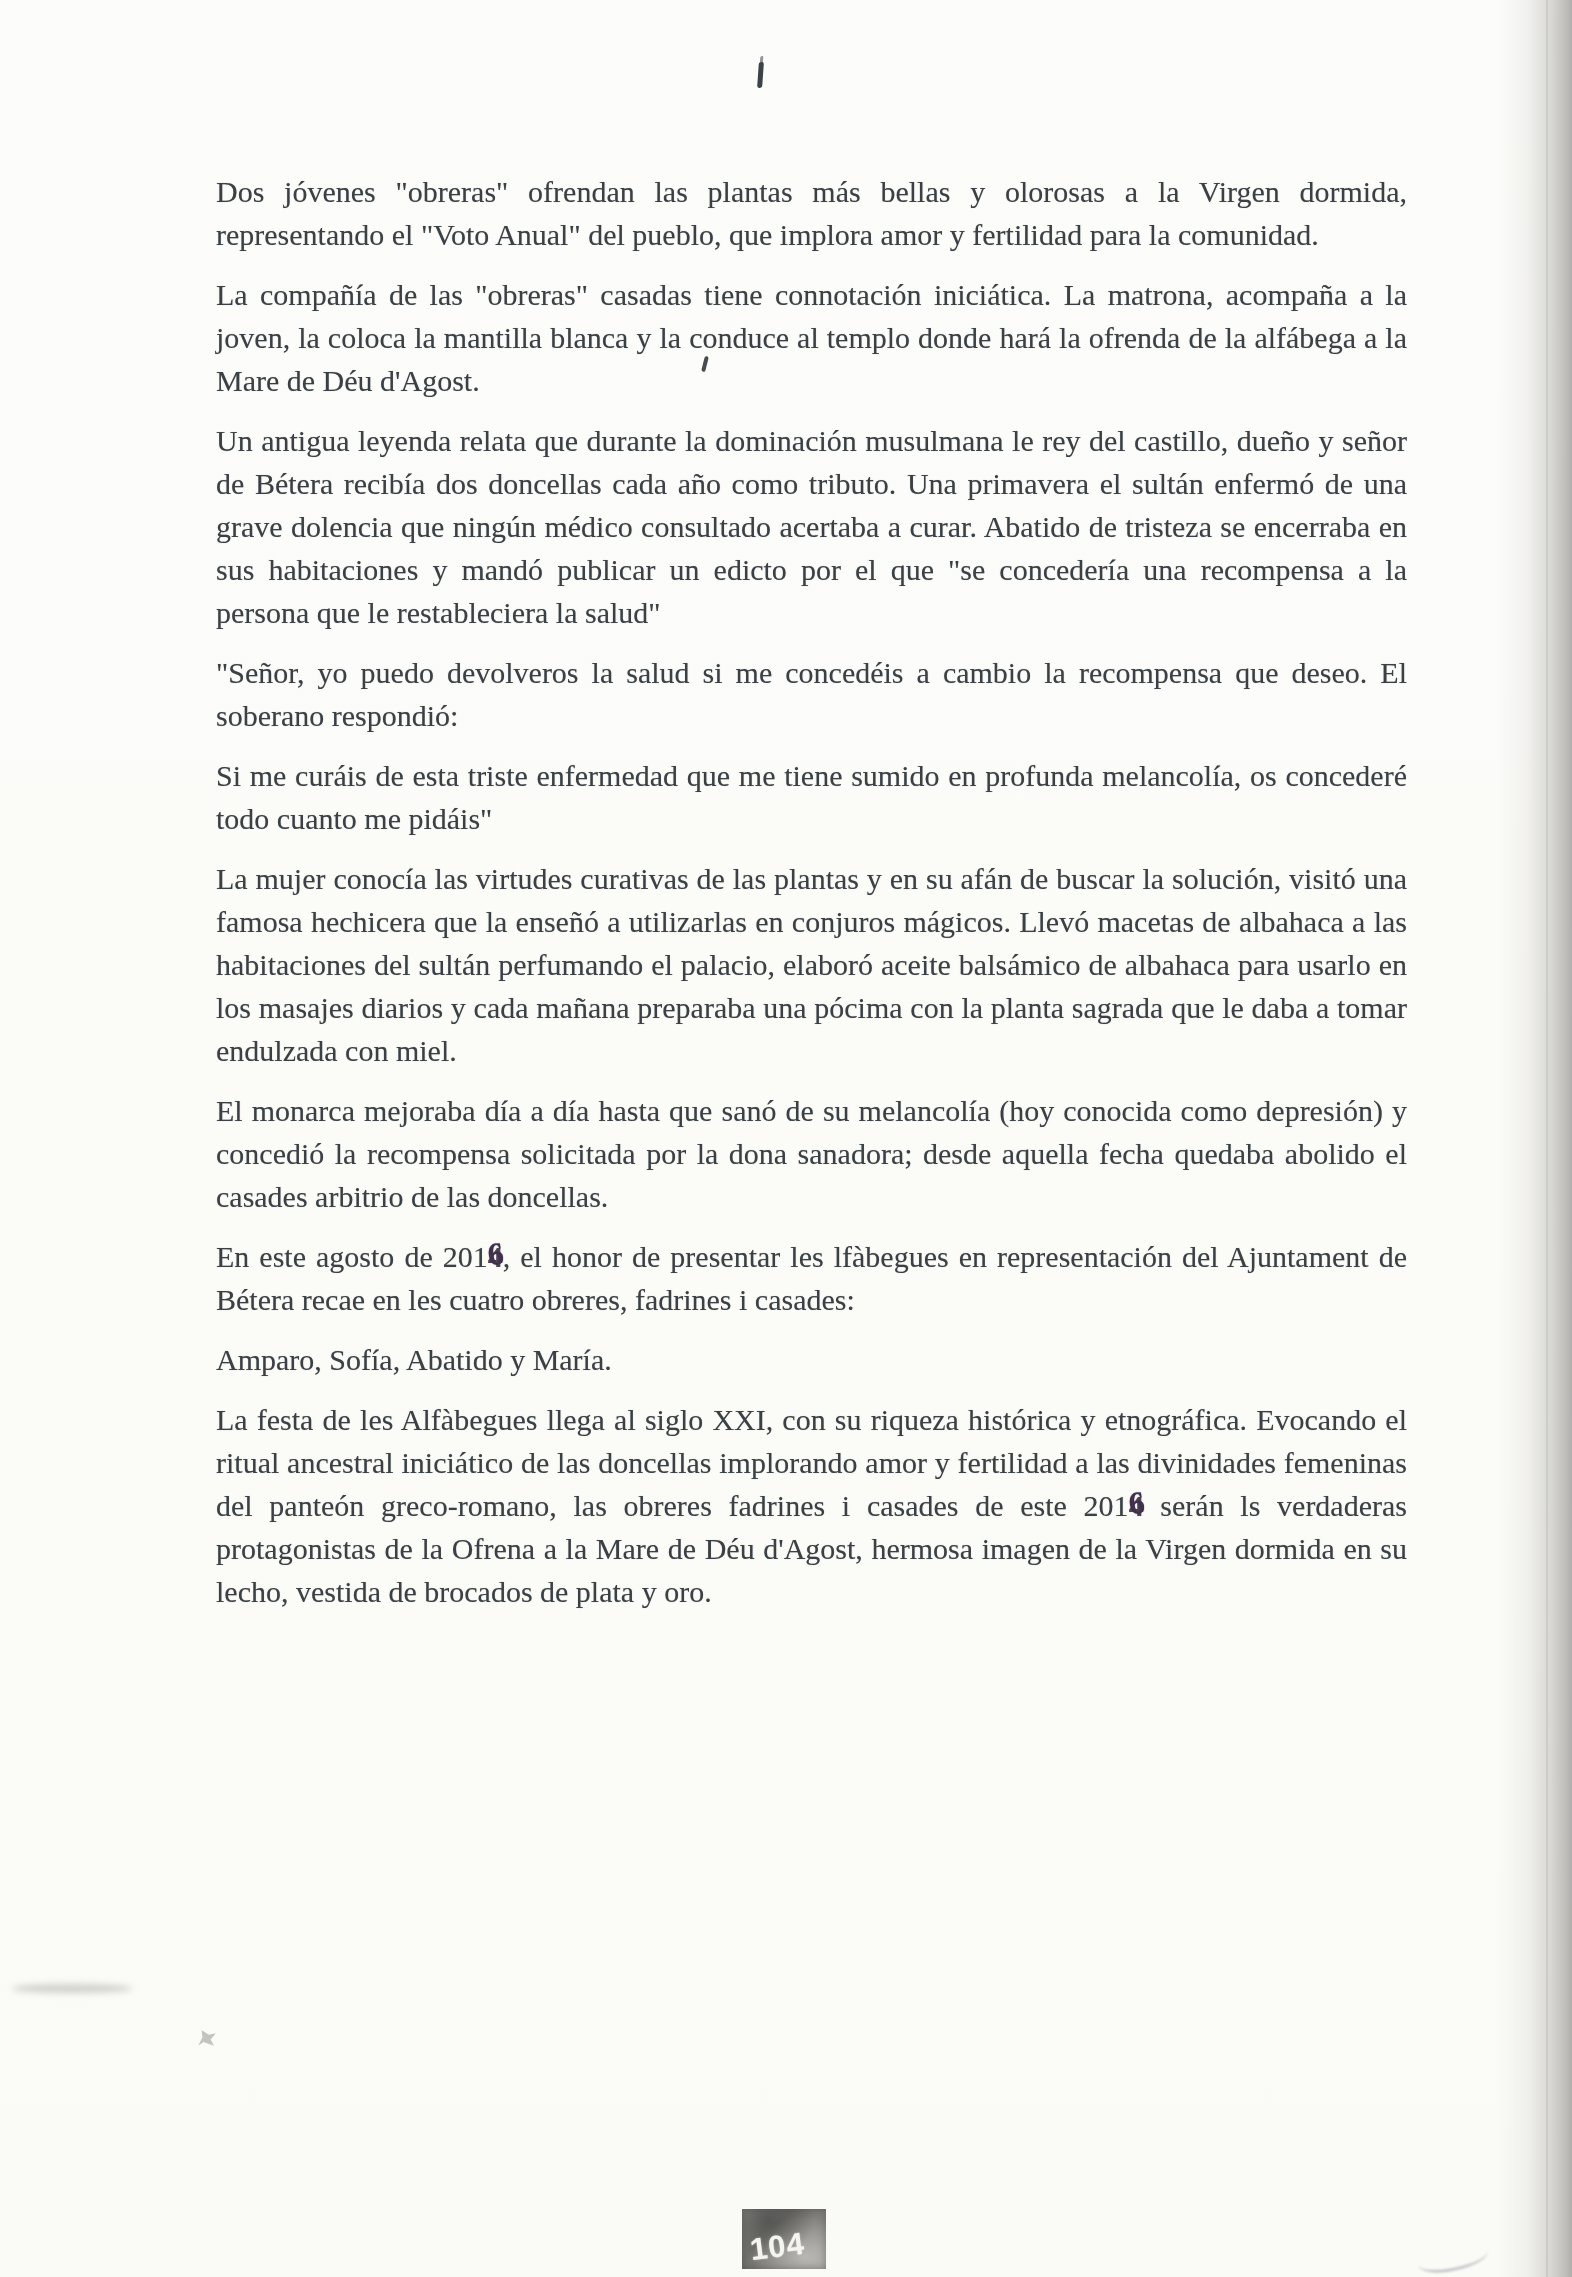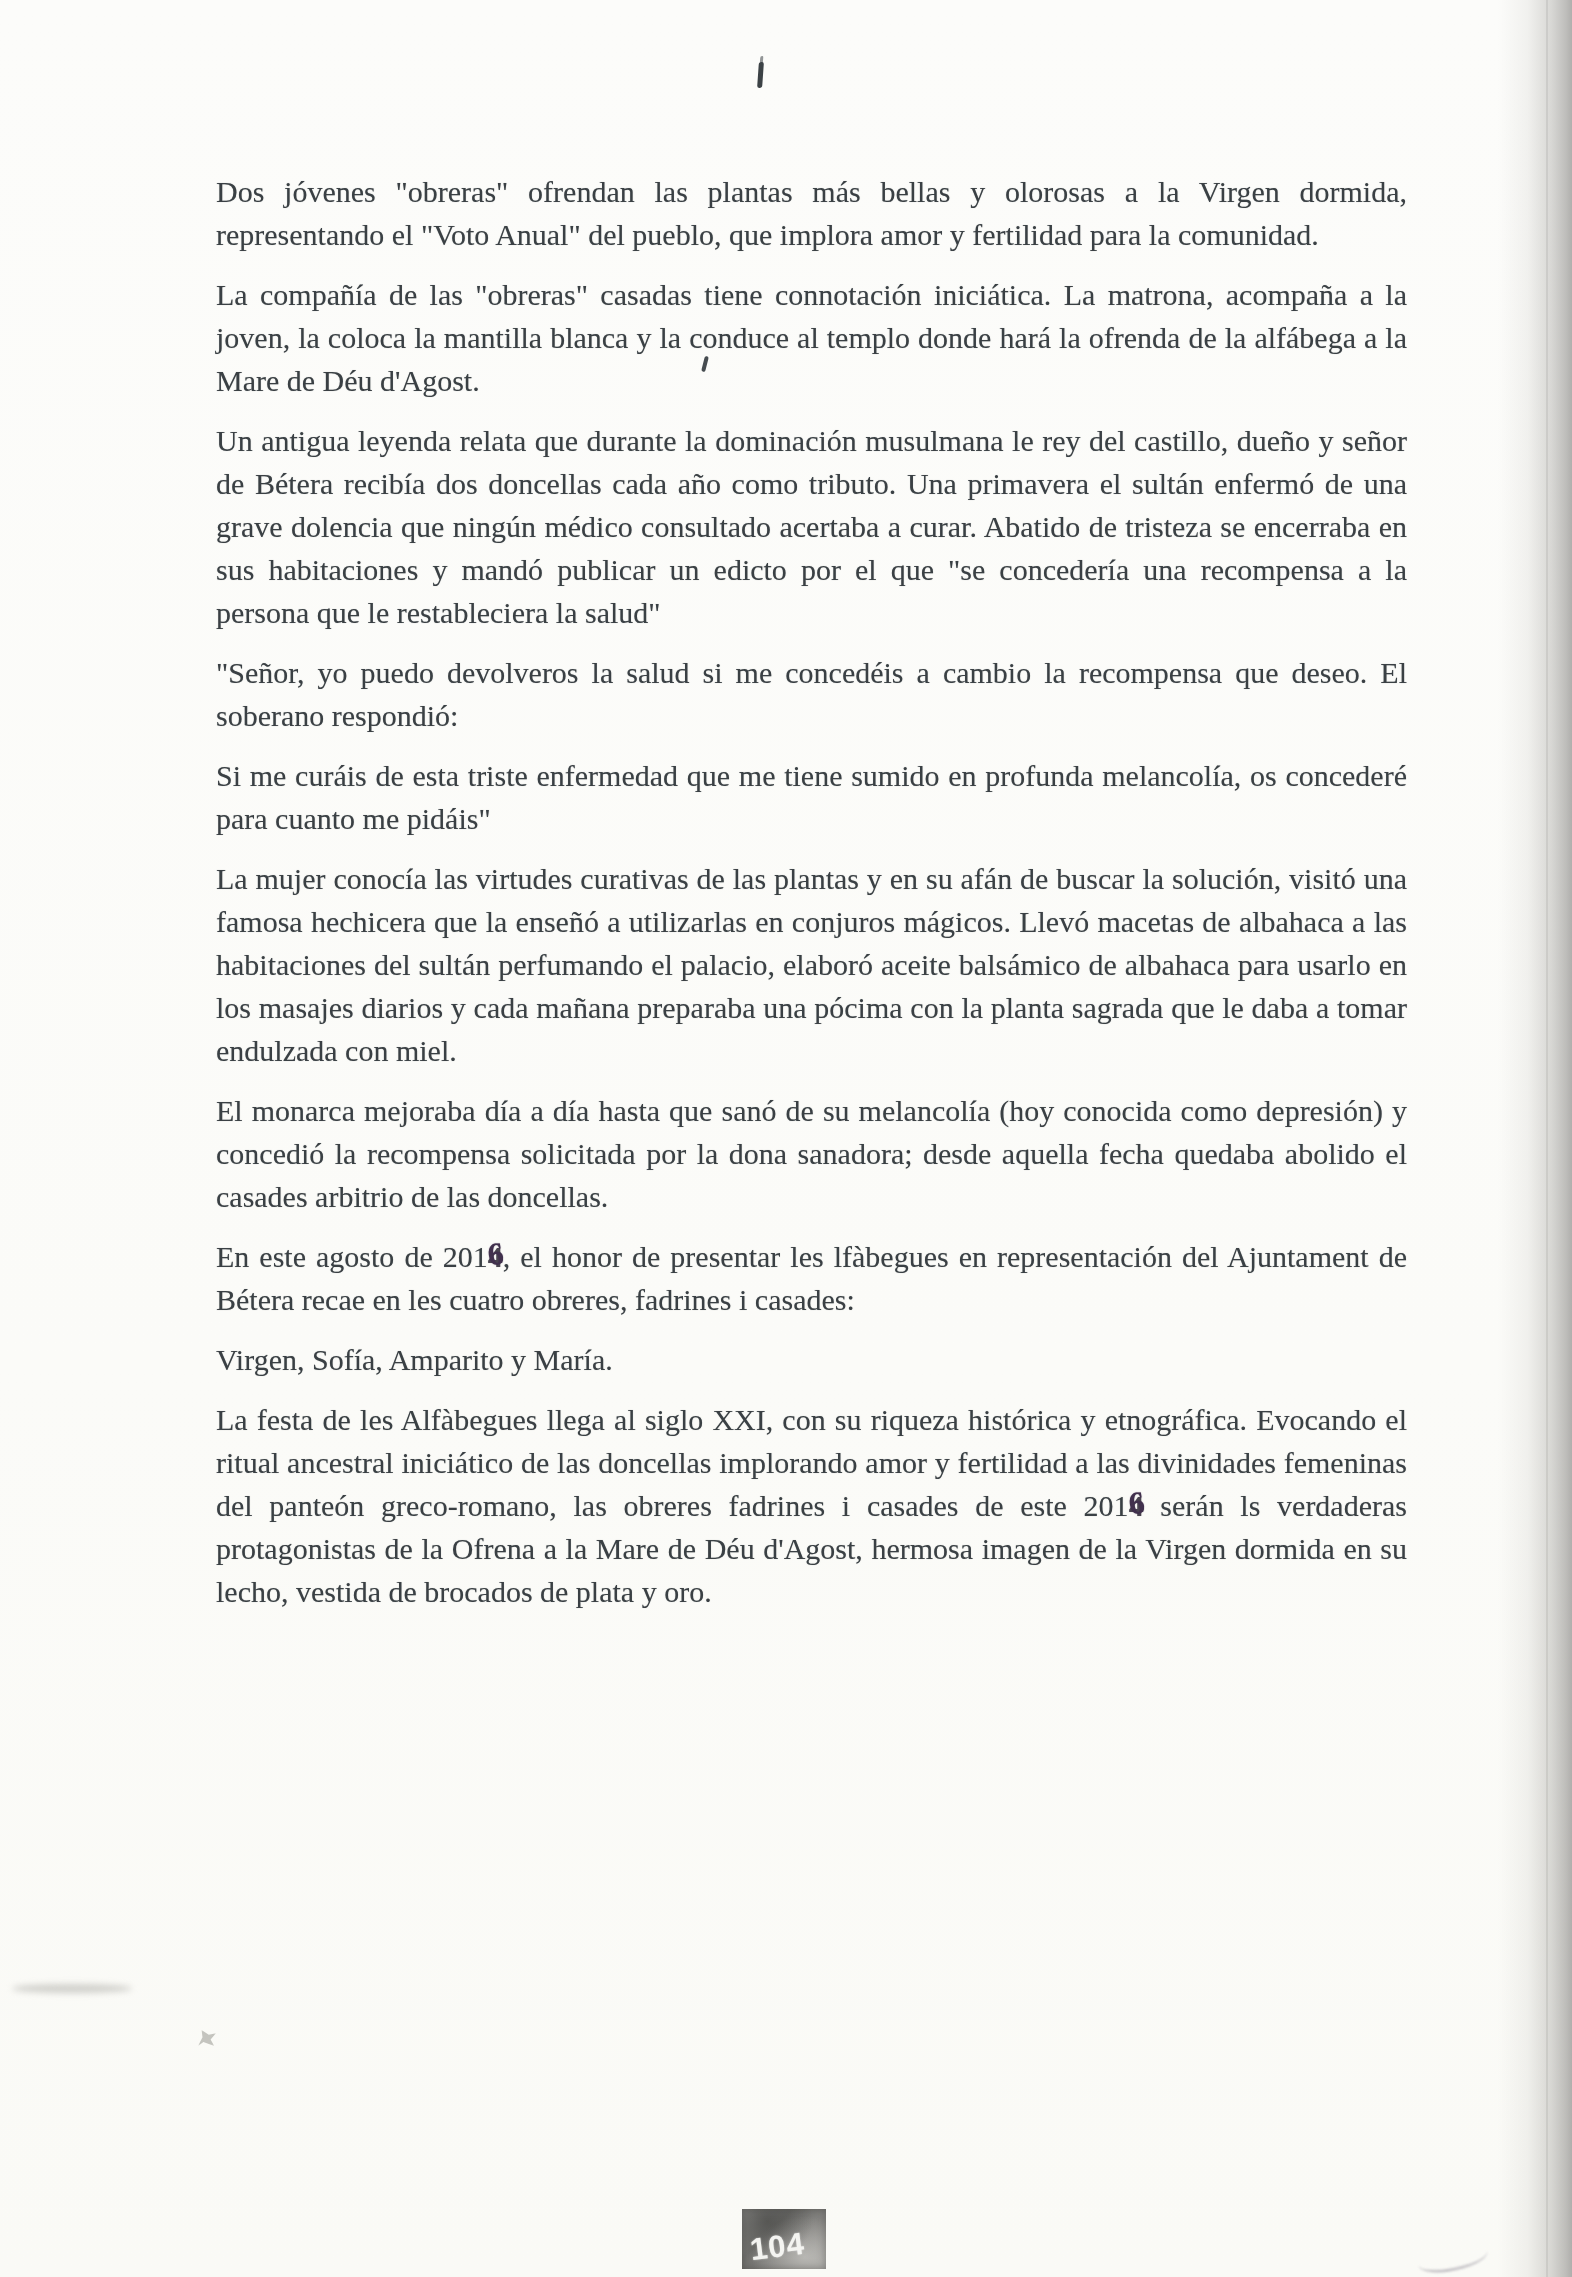--- a/index.html
+++ b/index.html
@@ -144,25 +144,25 @@
 
 <div class="page">
 
   <div class="top-mark"></div>
 
   <div class="textblock">
       <p class="para">Dos jóvenes "obreras" ofrendan las plantas más bellas y olorosas a la Virgen dormida, representando el "Voto Anual" del pueblo, que implora amor y fertilidad para la comunidad.</p>
       <p class="para">La compañía de las "obreras" casadas tiene connotación iniciática. La matrona, acompaña a la joven, la coloca la mantilla blanca y la conduce al templo donde hará la ofrenda de la alfábega a la Mare de Déu d'Agost.</p>
       <p class="para">Un antigua leyenda relata que durante la dominación musulmana le rey del castillo, dueño y señor de Bétera recibía dos doncellas cada año como tributo. Una primavera el sultán enfermó de una grave dolencia que ningún médico consultado acertaba a curar. Abatido de tristeza se encerraba en sus habitaciones y mandó publicar un edicto por el que "se concedería una recompensa a la persona que le restableciera la salud"</p>
       <p class="para">"Señor, yo puedo devolveros la salud si me concedéis a cambio la recompensa que deseo. El soberano respondió:</p>
-      <p class="para">Si me curáis de esta triste enfermedad que me tiene sumido en profunda melancolía, os concederé para cuanto me pidáis"</p>
+      <p class="para">Si me curáis de esta triste enfermedad que me tiene sumido en profunda melancolía, os concederé todo cuanto me pidáis"</p>
       <p class="para">La mujer conocía las virtudes curativas de las plantas y en su afán de buscar la solución, visitó una famosa hechicera que la enseñó a utilizarlas en conjuros mágicos. Llevó macetas de albahaca a las habitaciones del sultán perfumando el palacio, elaboró aceite balsámico de albahaca para usarlo en los masajes diarios y cada mañana preparaba una pócima con la planta sagrada que le daba a tomar endulzada con miel.</p>
       <p class="para">El monarca mejoraba día a día hasta que sanó de su melancolía (hoy conocida como depresión) y concedió la recompensa solicitada por la dona sanadora; desde aquella fecha quedaba abolido el casades arbitrio de las doncellas.</p>
       <p class="para">En este agosto de 201<span class="year-corr"><span class="printed">4</span><span class="ink">6</span></span>, el honor de presentar les lfàbegues en representación del Ajuntament de Bétera recae en les cuatro obreres, fadrines i casades:</p>
-      <p class="para">Virgen, Sofía, Amparito y María.</p>
+      <p class="para">Amparo, Sofía, Abatido y María.</p>
       <p class="para">La festa de les Alfàbegues llega al siglo XXI, con su riqueza histórica y etnográfica. Evocando el ritual ancestral iniciático de las doncellas implorando amor y fertilidad a las divinidades femeninas del panteón greco-romano, las obreres fadrines i casades de este 201<span class="year-corr"><span class="printed">4</span><span class="ink">6</span></span> serán ls verdaderas protagonistas de la Ofrena a la Mare de Déu d'Agost, hermosa imagen de la Virgen dormida en su lecho, vestida de brocados de plata y oro.</p>
     </div>
 
   <div class="mantilla-mark"></div>
   <div class="smudge-left"></div>
   <div class="smudge-jardin"></div>
   <div class="pencil-br"></div>
 
   <div class="page-badge">
     <span class="num">104</span>

